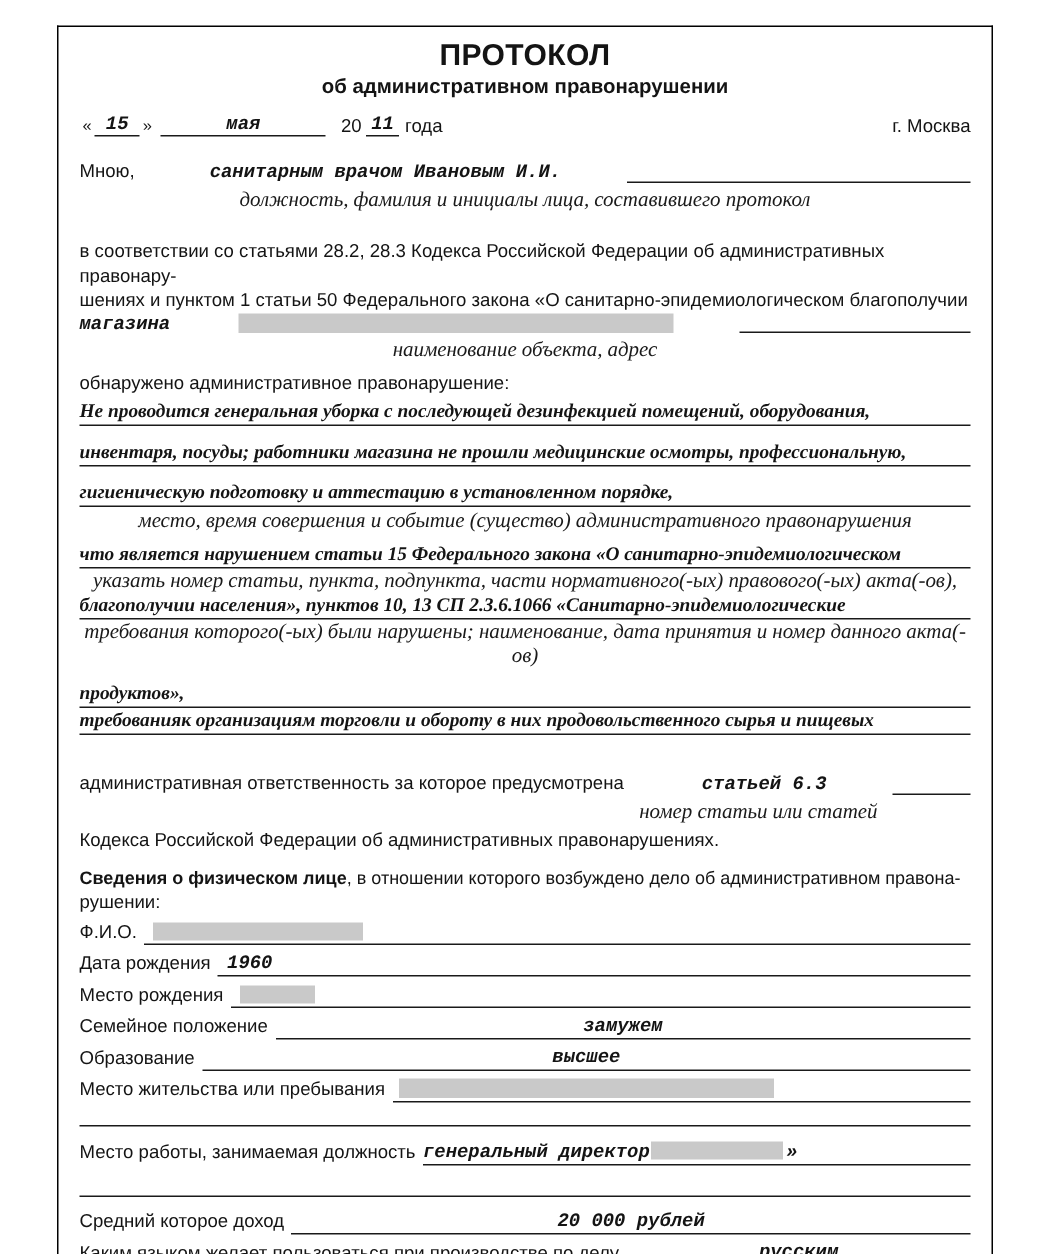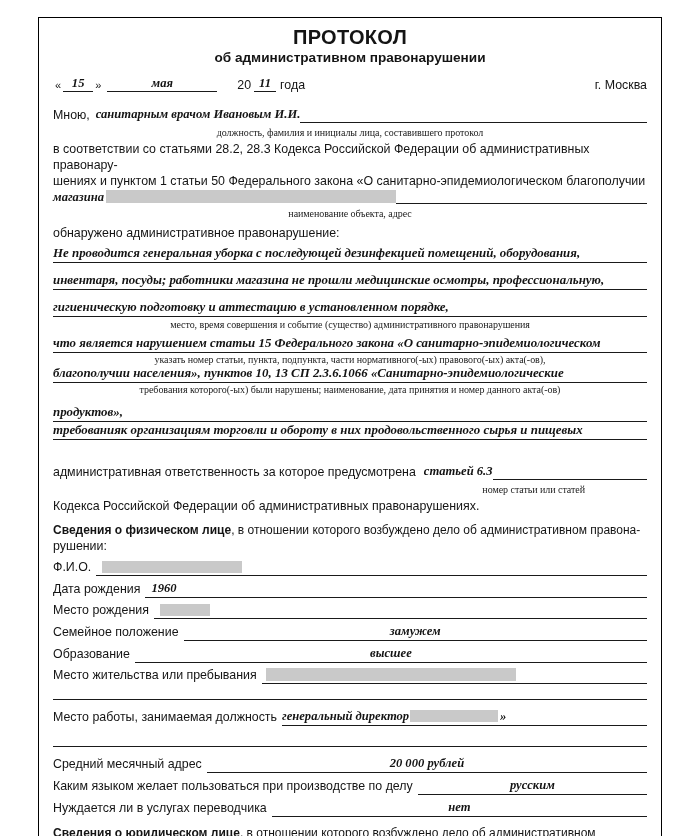--- a/index.html
+++ b/index.html
@@ -40,35 +40,36 @@
     font-weight: bold;
     font-size: 13.6px;
     line-height: 1.22;
     margin-top: 1px;
   }
   .body-txt {
     font-size: 12.4px;
     line-height: 1.30;
   }
   .hand {
-    font-family: Liberation Serif, serif;
+    font-family: Liberation Mono, monospace;
     font-style: italic;
     font-weight: bold;
     font-size: 12.6px;
     white-space: nowrap;
   }
   .hand-lg {
     font-family: "Liberation Serif", serif;
     font-style: italic;
     font-weight: bold;
     font-size: 12.9px;
   }
   .cap {
     font-family: "Liberation Serif", serif;
-    font-size: 10px;
+    font-style: italic;
+    font-size: 14px;
     text-align: center;
     line-height: 1.1;
     color: #1a1a1a;
     letter-spacing: -.05px;
   }
   .bold { font-weight: bold; }
 
   
   .rule {
     flex: 1 1 auto;
@@ -83,22 +84,23 @@
     height: 0;
   }
   .uline {
     border-bottom: 1.1px solid #1a1a1a;
     display: inline-block;
     text-align: center;
   }
 
   .row {
     display: flex;
-    align-items: flex-start;
-    width: 100%;
+    align-items: center;
+    width: 100%;
+    gap: 44px;
   }
 
   
   .redact {
     display: inline-block;
     background: #c9c9c9;
     height: 12px;
     vertical-align: -2px;
   }
   .redact-tall { height: 13px; }
@@ -152,36 +154,36 @@
 <div id="doc-frame">
 
   <div class="t-title">ПРОТОКОЛ</div>
   <div class="t-subtitle">об административном правонарушении</div>
 
   <div id="date-row">
     <span class="quote-mark">«</span>
     <span class="hand uline" style="width:30px">15</span>
     <span class="quote-mark">»</span>
     <span class="hand uline" style="width:110px; margin-left:4px">мая</span>
-    <span style="margin-left:20px">20</span>
+    <span style="margin-left:10px">20</span>
     <span class="hand uline" style="width:22px; margin-left:3px">11</span>
     <span style="margin-left:4px">года</span>
     <span id="city">г. Москва</span>
   </div>
 
   <div class="block-gap"></div>
 
   <div class="row" style="margin-top:6px">
     <span class="body-txt" style="padding-bottom:2px; padding-right:6px">Мною,</span>
     <span class="hand" style="padding-bottom:1px">санитарным врачом Ивановым И.И.</span>
     <span class="rule" style="margin-bottom:2px"></span>
   </div>
   <div class="cap" style="margin-top:2px">должность, фамилия и инициалы лица, составившего протокол</div>
 
-  <div class="body-txt" style="margin-top:3px">в соответствии со статьями 28.2, 28.3 Кодекса Российской Федерации об административных правонару-</div>
+  <div class="body-txt" style="margin-top:18px">в соответствии со статьями 28.2, 28.3 Кодекса Российской Федерации об административных правонару-</div>
   <div class="body-txt">шениях и пунктом 1 статьи 50 Федерального закона «О санитарно-эпидемиологическом благополучии</div>
 
   <div class="row" style="margin-top:1px">
     <span class="hand" style="padding-bottom:1px">магазина</span>
     <span class="redact redact-tall" style="width:290px; margin-left:2px; margin-bottom:1px"></span>
     <span class="rule" style="margin-bottom:2px"></span>
   </div>
   <div class="cap" style="margin-top:2px">наименование объекта, адрес</div>
 
   <div class="body-txt" style="margin-top:6px">обнаружено административное правонарушение:</div>
@@ -251,21 +253,21 @@
   </div>
   <div class="full-rule" style="margin-top:15px"></div>
 
   <div class="field-row" style="margin-top:9px">
     <span class="field-label">Место работы, занимаемая должность</span>
     <span class="field-val left"><span class="hand">генеральный директор</span><span class="redact" style="width:88px; margin-left:1px"></span><span class="hand" style="margin-left:2px">»</span></span>
   </div>
   <div class="full-rule" style="margin-top:20px"></div>
 
   <div class="field-row" style="margin-top:9px">
-    <span class="field-label">Средний месячный адрес</span>
+    <span class="field-label">Средний которое доход</span>
     <span class="field-val hand">20 000 рублей</span>
   </div>
 
   <div class="field-row">
     <span class="field-label">Каким языком желает пользоваться при производстве по делу</span>
     <span class="field-val hand">русским</span>
   </div>
 
   <div class="field-row">
     <span class="field-label">Нуждается ли в услугах переводчика</span>

